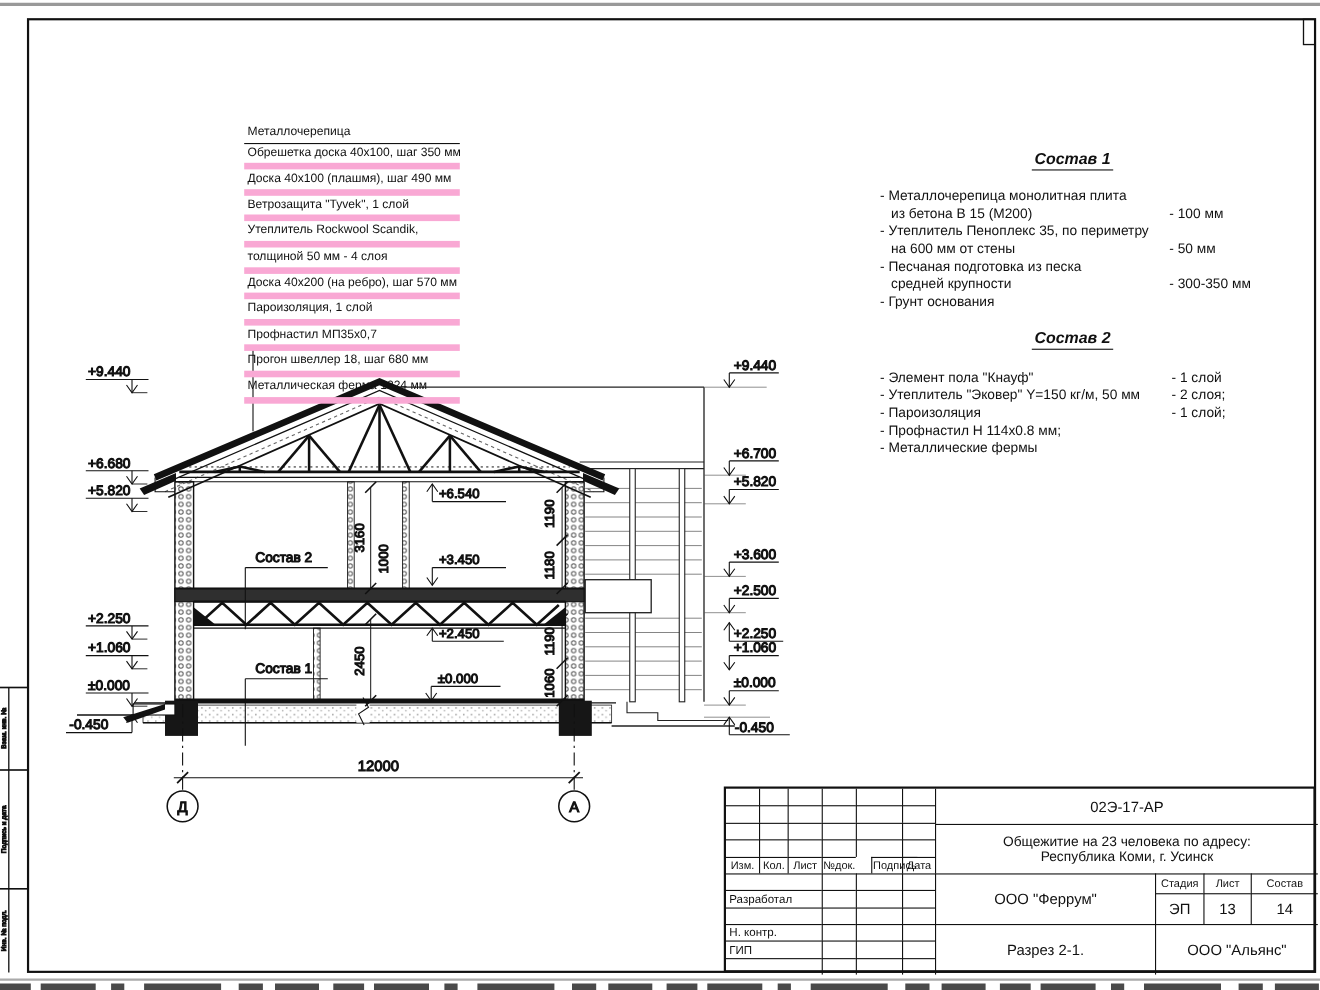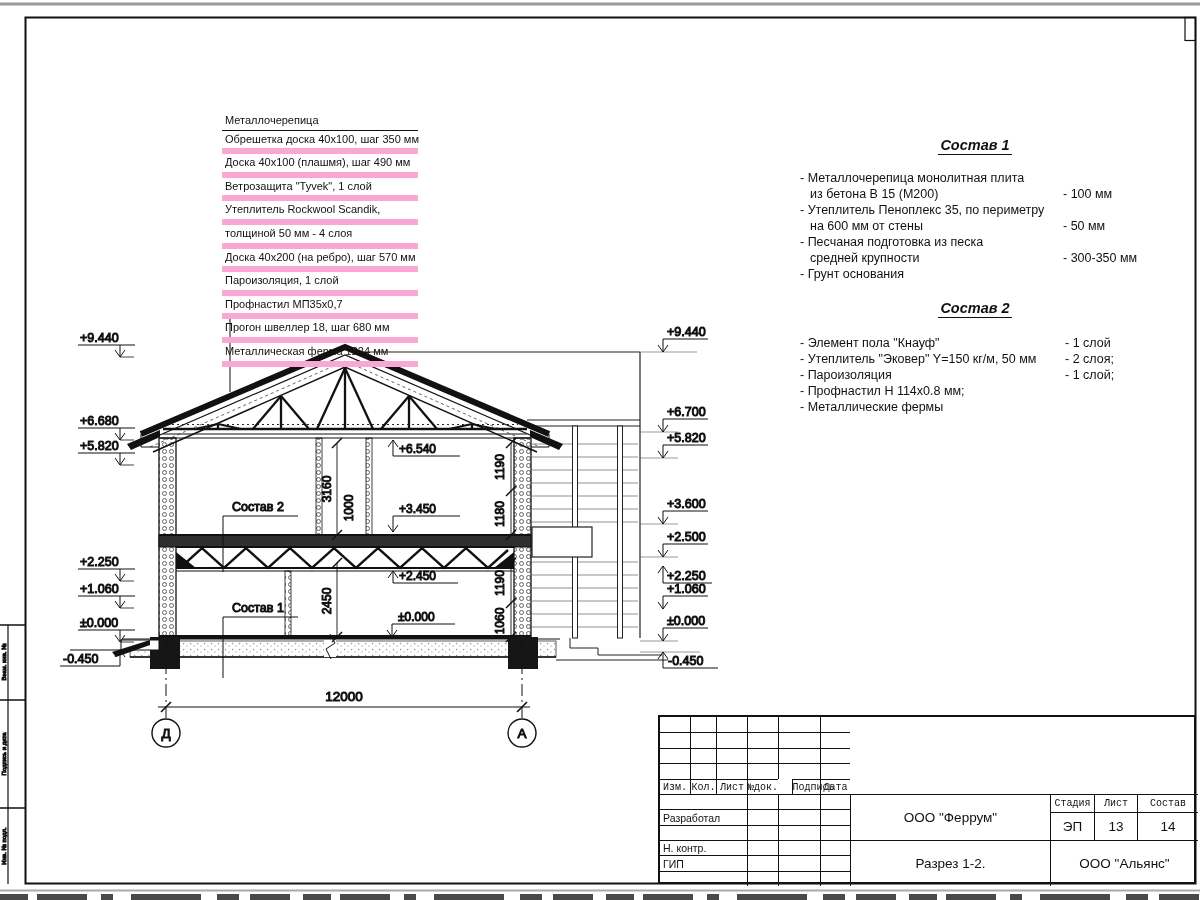--- a/index.html
+++ b/index.html
@@ -23,21 +23,21 @@
   .sostav .line.cont{left:10px;}
   .sostav .val{position:absolute;white-space:nowrap;line-height:16px;}
   .s1{left:800px;top:137px;height:150px;}
   .s2{left:800px;top:300px;height:120px;}
   
   .tb{left:658px;top:715px;width:538px;height:169px;border:2px solid #111;box-sizing:border-box;font-size:11px;}
   .tb .cell{position:absolute;box-sizing:border-box;border-left:1px solid #111;border-top:1px solid #111;
             display:flex;align-items:center;justify-content:center;text-align:center;overflow:hidden;}
   .tb .noL{border-left:none;} .tb .noT{border-top:none;}
   .tb .lab{justify-content:flex-start;padding-left:3px;font-size:10.5px;}
-  .tb .hdr{font-size:10px;font-family:Liberation Mono, monospace;}
+  .tb .hdr{font-size:10px;}
   .big{font-size:13.5px;}
 </style>
 </head>
 <body>
 
 <div class="sheet">
 
 <svg width="1200" height="900" viewBox="0 0 1200 900">
   <defs>
     <pattern id="insul" width="7" height="7" patternUnits="userSpaceOnUse">
@@ -468,24 +468,29 @@
       <div class="cell" style="left:160px;top:123px;width:30px;height:15px"></div>
   <div class="cell noL lab" style="left:0;top:138px;width:87px;height:16px">ГИП</div>
       <div class="cell" style="left:87px;top:138px;width:31px;height:16px"></div>
       <div class="cell" style="left:118px;top:138px;width:42px;height:16px"></div>
       <div class="cell" style="left:160px;top:138px;width:30px;height:16px"></div>
   <div class="cell noL" style="left:0;top:154px;width:87px;height:15px"></div>
       <div class="cell" style="left:87px;top:154px;width:31px;height:15px"></div>
       <div class="cell" style="left:118px;top:154px;width:42px;height:15px"></div>
       <div class="cell" style="left:160px;top:154px;width:30px;height:15px"></div>
 
+  <div class="cell noT big" style="left:190px;top:0;width:348px;height:32px">02Э-17-АР</div>
+  <div class="cell" style="left:190px;top:32px;width:348px;height:45px;flex-direction:column;justify-content:center">
+    <div style="font-size:12.5px">Общежитие на 23 человека по адресу:</div>
+    <div style="font-size:12.5px">Республика Коми, г. Усинск</div>
+  </div>
   <div class="cell big" style="left:190px;top:77px;width:200px;height:46px">ООО "Феррум"</div>
   <div class="cell hdr" style="left:390px;top:77px;width:44px;height:18px">Стадия</div>
   <div class="cell hdr" style="left:434px;top:77px;width:43px;height:18px">Лист</div>
   <div class="cell hdr" style="left:477px;top:77px;width:61px;height:18px">Состав</div>
   <div class="cell big" style="left:390px;top:95px;width:44px;height:28px">ЭП</div>
   <div class="cell big" style="left:434px;top:95px;width:43px;height:28px">13</div>
   <div class="cell big" style="left:477px;top:95px;width:61px;height:28px">14</div>
-  <div class="cell big" style="left:190px;top:123px;width:200px;height:46px">Разрез 1-2.</div>
+  <div class="cell big" style="left:190px;top:123px;width:200px;height:46px">Разрез 2-1.</div>
   <div class="cell big" style="left:390px;top:123px;width:148px;height:46px">ООО "Альянс"</div>
 </div>
 
 </div>
 
 </body></html>

